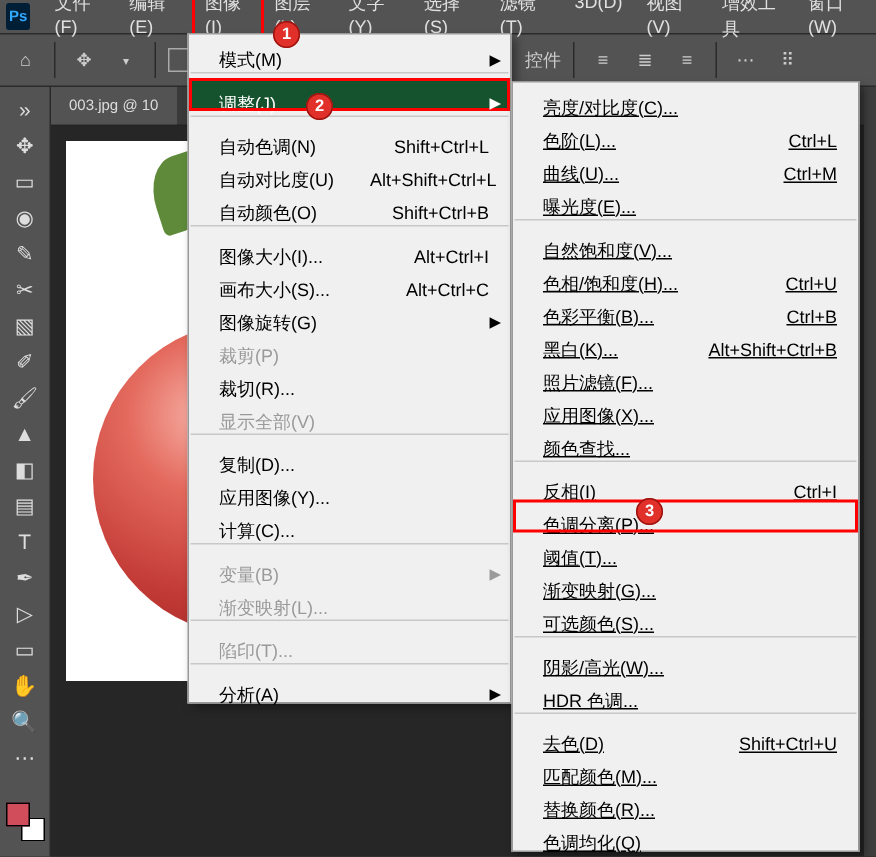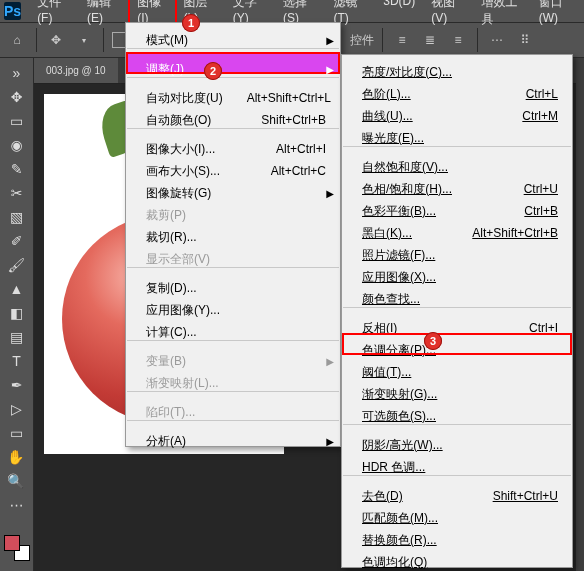--- a/index.html
+++ b/index.html
@@ -1,18 +1,18 @@
 <!DOCTYPE html>
 <html><head>
 <meta charset="utf-8">
 <style>
   * { margin:0; padding:0; box-sizing:border-box; font-family:"Microsoft YaHei",Arial,sans-serif; }
   body { background:#535353; width:584px; height:571px; overflow:hidden; position:relative; }
   .menubar { background:#535353; height:22px; display:flex; align-items:center; padding-left:4px; color:#e0e0e0; font-size:12px; }
-  .ps-logo { width:18px; height:18px; background:#001e36; color:#31a8ff; font-weight:bold; font-size:14px; display:flex; align-items:center; justify-content:center; margin-right:8px; border-radius:2px;}
+  .ps-logo { width:18px; height:18px; background:#001e36; color:#31a8ff; font-weight:bold; font-size:10px; display:flex; align-items:center; justify-content:center; margin-right:8px; border-radius:2px;}
   .mb-item { padding:3px 8px; cursor:default; }
   .mb-item.hl { outline:2px solid #ff0000; outline-offset:-1px; }
   .optbar { background:#535353; height:36px; display:flex; align-items:center; border-top:1px solid #2a2a2a; border-bottom:1px solid #2a2a2a; padding-left:6px; gap:6px; color:#ccc; font-size:12px;}
   .ob-ico { width:22px; height:22px; display:flex; align-items:center; justify-content:center; color:#ccc; }
   .ob-sep { width:1px; height:24px; background:#2a2a2a; margin:0 2px;}
   .ob-box { width:16px; height:16px; border:1px solid #aaa; }
   .main { display:flex; height:calc(100% - 58px); }
   .toolcol { width:34px; background:#535353; display:flex; flex-direction:column; align-items:center; padding-top:4px; gap:2px; border-right:1px solid #2a2a2a;}
   .toolcol .tool { width:26px; height:22px; display:flex; align-items:center; justify-content:center; color:#ddd; font-size:14px; position:relative;}
   .toolcol .sw { margin-top:auto; margin-bottom:10px; width:26px; height:26px; position:relative;}
@@ -21,21 +21,21 @@
   .doc { flex:1; background:#262626; display:flex; flex-direction:column;}
   .tabbar { height:26px; display:flex; align-items:center; background:#3a3a3a; border-bottom:1px solid #222;}
   .tab { height:100%; display:flex; align-items:center; padding:0 12px; color:#ddd; font-size:10px; background:#535353;}
   .canvas { flex:1; background:#262626; display:flex; align-items:flex-start; justify-content:flex-start; padding:10px 0 0 10px;}
   .art { background:#fff; width:240px; height:360px; position:relative; overflow:hidden;}
   .leaf { position:absolute; top:10px; left:58px; width:34px; height:50px; background:#5e8a3a; border-radius:60% 10% 60% 10%; transform:rotate(-18deg);}
   .apple { position:absolute; top:120px; left:18px; width:210px; height:210px; background:radial-gradient(circle at 35% 30%,#f7b0a5 0%,#e46a5e 25%,#c23a35 60%,#8e1f1f 100%); border-radius:50%; }
 
   .menu { position:absolute; background:#f0f0f0; border:1px solid #999; box-shadow:3px 3px 6px rgba(0,0,0,.4); font-size:12px; color:#000; }
   .menu .row { height:22px; display:flex; align-items:center; padding:12px 14px 0 20px; white-space:nowrap; position:relative; cursor:default;}
-  .menu .row.sel { background:#d946ef; color:#fff; }
+  .menu .row.sel { background:#14532d; color:#fff; }
   .menu .row.dis { color:#9a9a9a; }
   .menu .row .lbl { flex:1; }
   .menu .row .acc { margin-left:24px; }
   .menu .row .arr { position:absolute; right:6px; font-size:10px;}
   .menu .sep { height:1px; background:#c8c8c8; margin:3px 1px;}
   #menu-image { top:22px; left:125px; width:216px; }
   #menu-adjust { top:54px; left:341px; width:232px;text-decoration:underline; }
   .hl-row { outline:2px solid #ff0000; outline-offset:-2px; }
 
   .badge { position:absolute; width:18px; height:18px; border-radius:50%; background:#e1302a; color:#fff; font-size:11px; font-weight:bold; display:flex; align-items:center; justify-content:center; z-index:50; box-shadow:0 0 0 1px #9b130f inset;}
@@ -130,20 +130,24 @@
       <span class="lbl">模式(M)</span>
       <span class="arr">▶</span>
     </div>
     <div class="sep"></div>
     <div class="row sel hl-row">
       <span class="lbl">调整(J)</span>
       <span class="arr">▶</span>
     </div>
     <div class="sep"></div>
     <div class="row">
+      <span class="lbl">自动色调(N)</span>
+      <span class="acc">Shift+Ctrl+L</span>
+    </div>
+    <div class="row">
       <span class="lbl">自动对比度(U)</span>
       <span class="acc">Alt+Shift+Ctrl+L</span>
     </div>
     <div class="row">
       <span class="lbl">自动颜色(O)</span>
       <span class="acc">Shift+Ctrl+B</span>
     </div>
     <div class="sep"></div>
     <div class="row">
       <span class="lbl">图像大小(I)...</span>

